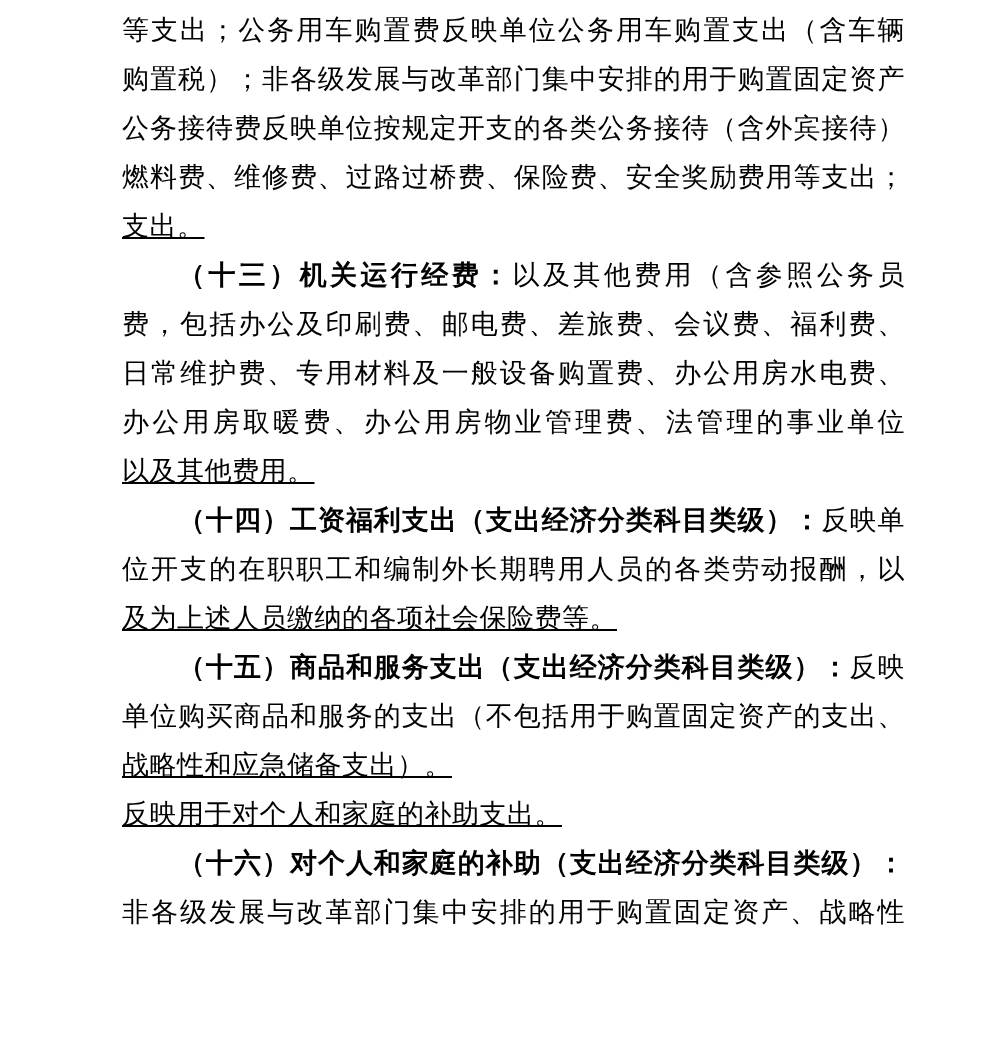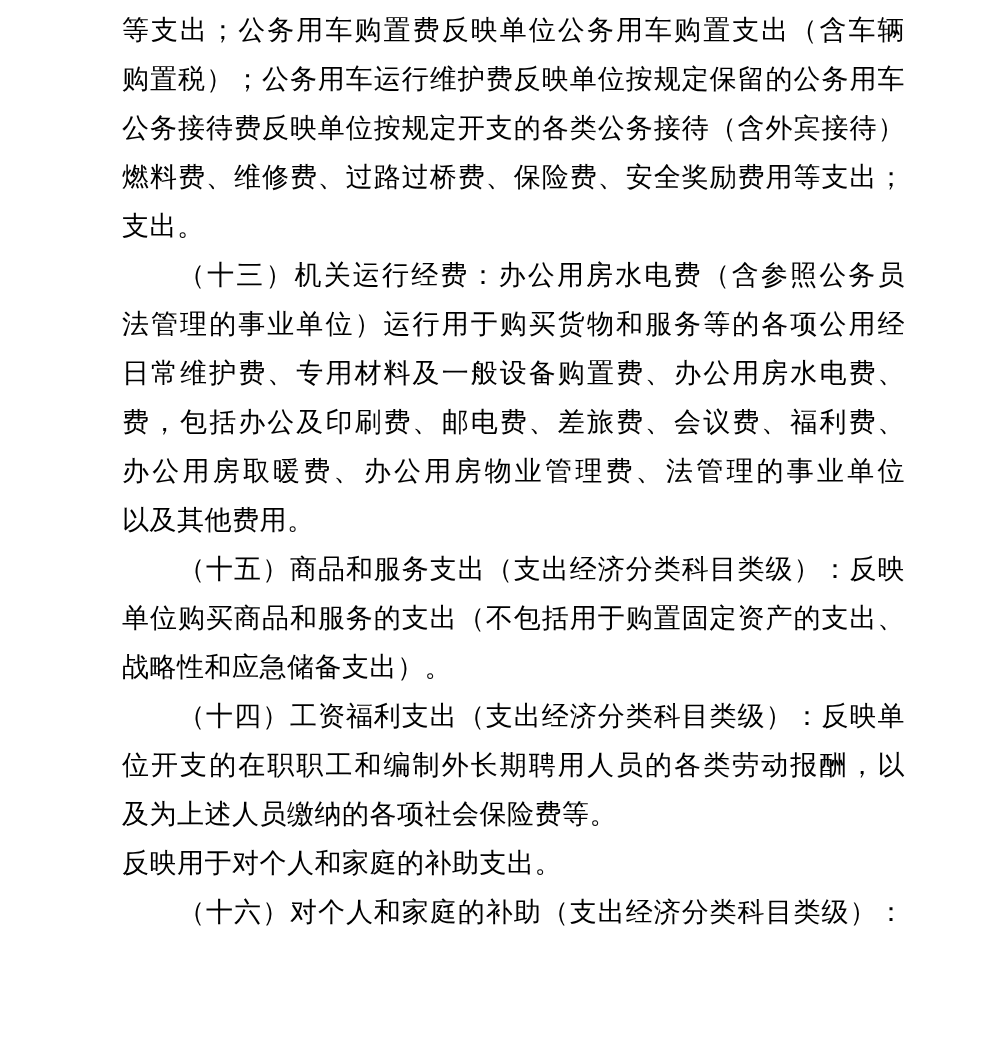--- a/index.html
+++ b/index.html
@@ -22,59 +22,60 @@
     line-height: 49px;
     height: 49px;
     white-space: nowrap;
     text-align: justify;
     text-align-last: justify;
     letter-spacing: 0.5px;
   }
   .line.last {
     text-align: left;
     text-align-last: left;
+    text-decoration: underline;
   }
   .line.indent { text-indent: 56px; }
-  .bold { font-weight: normal; }
+  .bold { font-weight: bold; }
 </style>
 </head>
 <body>
 
 <div class="page">
 
   <div class="paragraph">
     <div class="line"><span>等支出；公务用车购置费反映单位公务用车购置支出（含车辆</span></div>
-    <div class="line"><span>购置税）；公务用车运行维护费反映单位按规定保留的公务用车</span></div>
+    <div class="line"><span>购置税）；非各级发展与改革部门集中安排的用于购置固定资产</span></div>
     <div class="line"><span>公务接待费反映单位按规定开支的各类公务接待（含外宾接待）</span></div>
     <div class="line"><span>燃料费、维修费、过路过桥费、保险费、安全奖励费用等支出；</span></div>
     <div class="line last"><span>支出。</span></div>
   </div>
 
   <div class="paragraph">
-    <div class="line indent"><span class="bold">（十三）机关运行经费：</span><span>办公用房水电费（含参照公务员</span></div>
-    <div class="line"><span>法管理的事业单位）运行用于购买货物和服务等的各项公用经</span></div>
+    <div class="line indent"><span class="bold">（十三）机关运行经费：</span><span>以及其他费用（含参照公务员</span></div>
+    <div class="line"><span>费，包括办公及印刷费、邮电费、差旅费、会议费、福利费、</span></div>
     <div class="line"><span>日常维护费、专用材料及一般设备购置费、办公用房水电费、</span></div>
-    <div class="line"><span>费，包括办公及印刷费、邮电费、差旅费、会议费、福利费、</span></div>
     <div class="line"><span>办公用房取暖费、办公用房物业管理费、法管理的事业单位</span></div>
     <div class="line last"><span>以及其他费用。</span></div>
+  </div>
+
+  <div class="paragraph">
+    <div class="line indent"><span class="bold">（十四）工资福利支出（支出经济分类科目类级）：</span><span>反映单</span></div>
+    <div class="line"><span>位开支的在职职工和编制外长期聘用人员的各类劳动报酬，以</span></div>
+    <div class="line last"><span>及为上述人员缴纳的各项社会保险费等。</span></div>
   </div>
 
   <div class="paragraph">
     <div class="line indent"><span class="bold">（十五）商品和服务支出（支出经济分类科目类级）：</span><span>反映</span></div>
     <div class="line"><span>单位购买商品和服务的支出（不包括用于购置固定资产的支出、</span></div>
     <div class="line last"><span>战略性和应急储备支出）。</span></div>
   </div>
 
   <div class="paragraph">
-    <div class="line indent"><span class="bold">（十四）工资福利支出（支出经济分类科目类级）：</span><span>反映单</span></div>
-    <div class="line"><span>位开支的在职职工和编制外长期聘用人员的各类劳动报酬，以</span></div>
-    <div class="line last"><span>及为上述人员缴纳的各项社会保险费等。</span></div>
-  </div>
-
-  <div class="paragraph">
     <div class="line last"><span>反映用于对个人和家庭的补助支出。</span></div>
     <div class="line indent"><span class="bold">（十六）对个人和家庭的补助（支出经济分类科目类级）：</span></div>
   </div>
 
   <div class="paragraph">
+    <div class="line"><span>非各级发展与改革部门集中安排的用于购置固定资产、战略性</span></div>
   </div>
 
 </div>
 
 </body></html>

